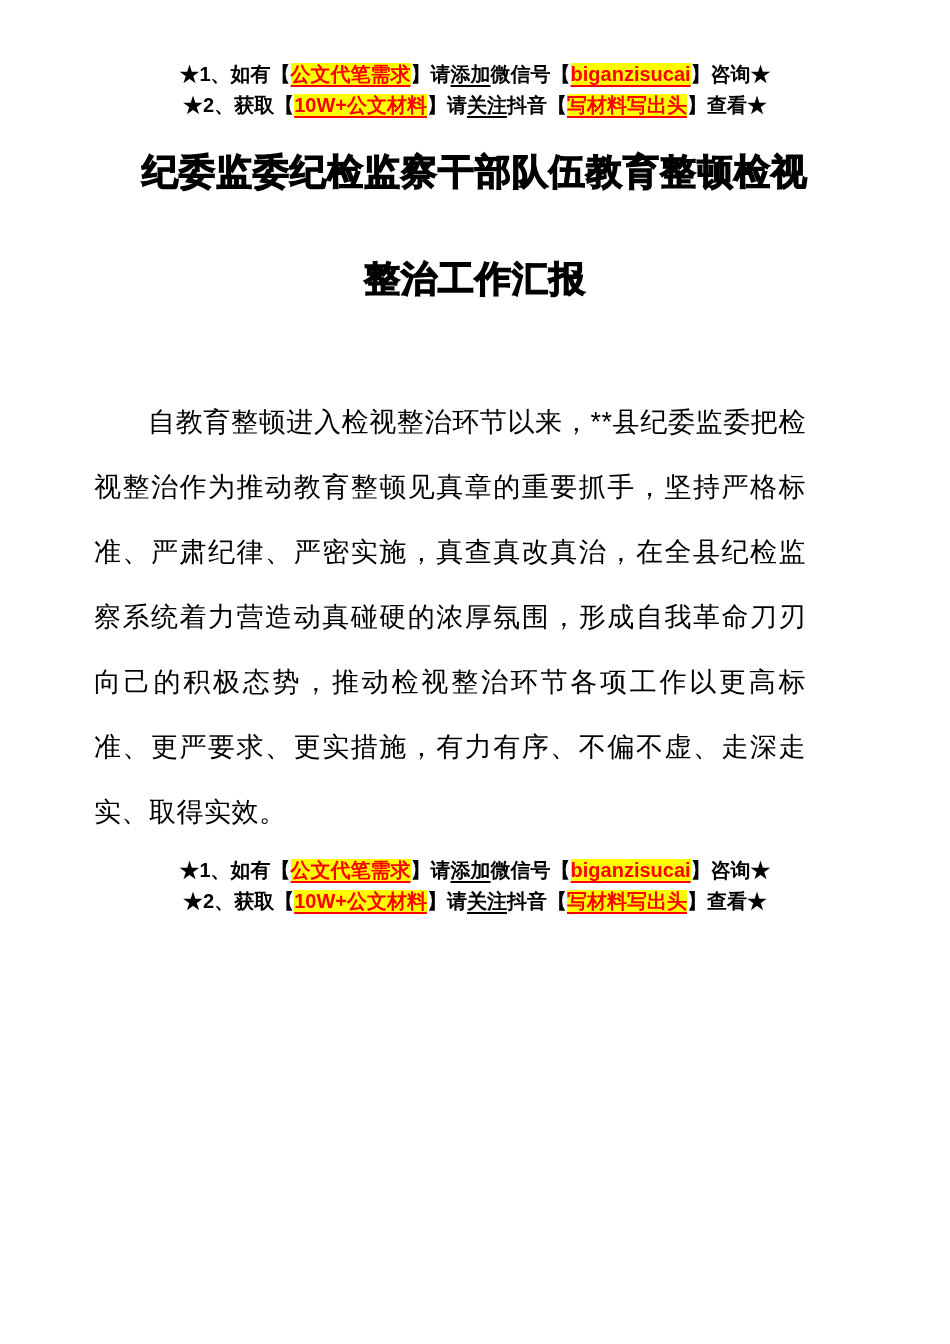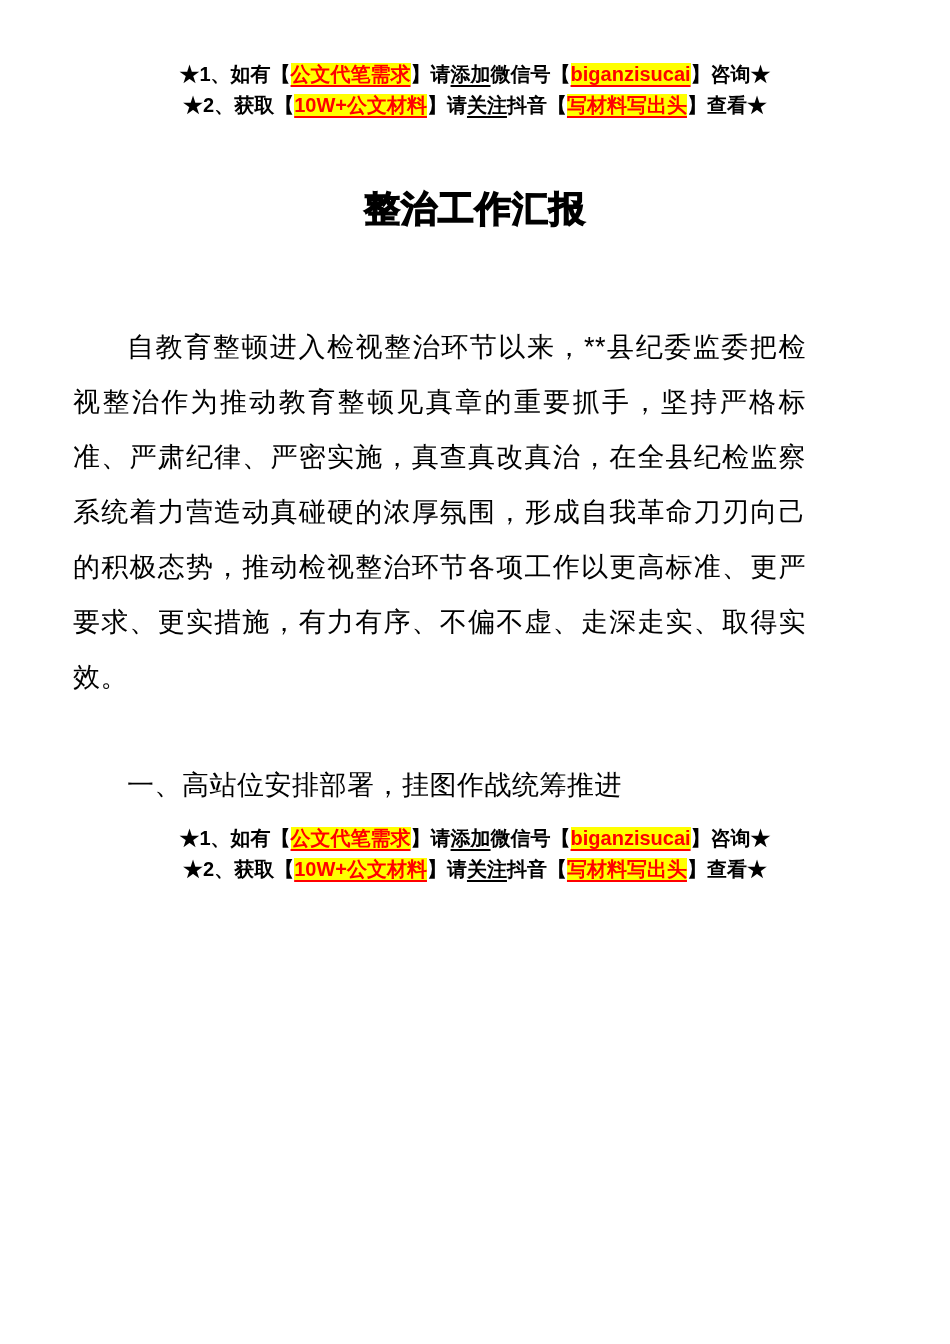--- a/index.html
+++ b/index.html
@@ -42,46 +42,46 @@
     font-size: 36px;
     line-height: 38px;
     font-weight: 900;
     -webkit-text-stroke: 1.4px #000000;
     letter-spacing: 1px;
   }
   .doc-title.line1 { margin-top: 32px; }
   .doc-title.line2 { margin-top: 69px; }
   
   .body-para {
-    margin: 0 144px 0 73px;
+    margin: 0 144px 0 94px;
     font-size: 27px;
-    line-height: 55px;
+    line-height: 65px;
     text-align: justify;
     text-justify: inter-ideograph;
     text-indent: 54px;
     font-weight: normal;
     letter-spacing: 0.5px;
   }
   .body-para.para1 { margin-top: 92px; }
   .body-para.heading1 { margin-top: 53px; }
   .body-para.para2 { margin-top: 52px; }
 </style>
 </head>
 <body>
 
 <div class="page">
 
   <div class="promo header">
     <div class="promo-line"><span>★1、如有【</span><span class="hl">公文代笔需求</span><span>】请</span><span class="ul">添加</span><span>微信号【</span><span class="hl">biganzisucai</span><span>】咨询★</span></div>
     <div class="promo-line"><span>★2、获取【</span><span class="hl">10W+公文材料</span><span>】请</span><span class="ul">关注</span><span>抖音【</span><span class="hl">写材料写出头</span><span>】查看★</span></div>
   </div>
 
+  <h1 class="doc-title line1">纪委监委纪检监察干部队伍教育整顿检视</h1>
   <h1 class="doc-title line2">整治工作汇报</h1>
 
   <p class="body-para para1">自教育整顿进入检视整治环节以来，**县纪委监委把检视整治作为推动教育整顿见真章的重要抓手，坚持严格标准、严肃纪律、严密实施，真查真改真治，在全县纪检监察系统着力营造动真碰硬的浓厚氛围，形成自我革命刀刃向己的积极态势，推动检视整治环节各项工作以更高标准、更严要求、更实措施，有力有序、不偏不虚、走深走实、取得实效。</p>
-  <p class="body-para heading1">一、高站位安排部署，挂图作战统筹推进</p>
 
   <div class="promo footer">
     <div class="promo-line"><span>★1、如有【</span><span class="hl">公文代笔需求</span><span>】请</span><span class="ul">添加</span><span>微信号【</span><span class="hl">biganzisucai</span><span>】咨询★</span></div>
     <div class="promo-line"><span>★2、获取【</span><span class="hl">10W+公文材料</span><span>】请</span><span class="ul">关注</span><span>抖音【</span><span class="hl">写材料写出头</span><span>】查看★</span></div>
   </div>
 
 </div>
 
 </body></html>

